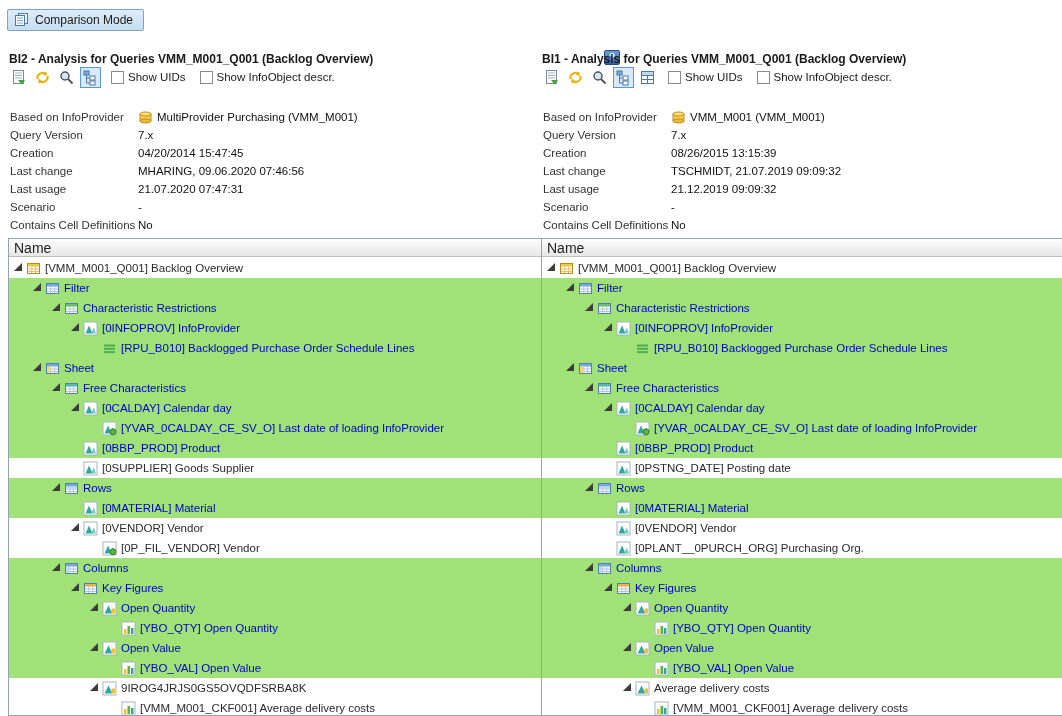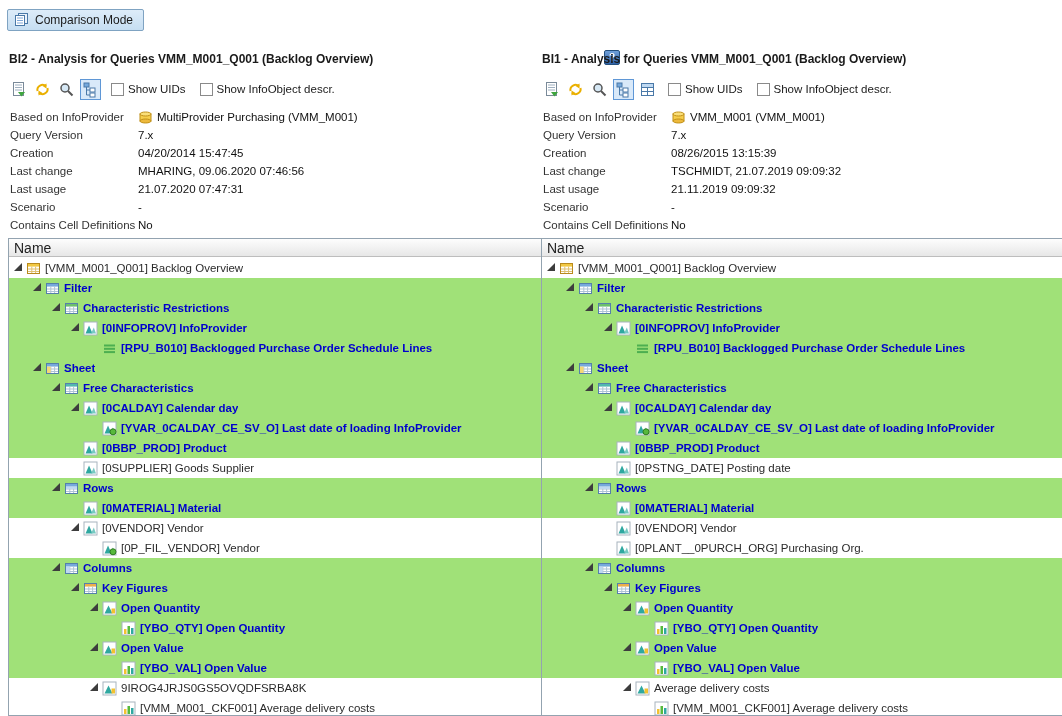--- a/index.html
+++ b/index.html
@@ -25,21 +25,21 @@
 
   .panel-title { position: absolute; top: 6px; left: 1px; margin: 0; font-size: 12px; font-weight: bold; white-space: nowrap; }
 
   .help-icon {
     position: absolute; top: 4px; right: 1px; width: 16px; height: 15px;
     border-radius: 2px; background: linear-gradient(#6f9fd8, #2e62a8);
     border: 1px solid #24507e; color: #fff; font-size: 10px; font-weight: bold;
     display: flex; align-items: center; justify-content: center; cursor: pointer;
   }
 
-  .toolbar { position: absolute; top: 32px; left: 0; height: 22px; display: flex; align-items: center; }
+  .toolbar { position: absolute; top: 20px; left: 0; height: 22px; display: flex; align-items: center; }
   .tool-icons { display: flex; gap: 3px; align-items: center; }
   .tool-btn {
     width: 21px; height: 21px; border: 1px solid transparent; background: transparent;
     padding: 1px; display: flex; align-items: center; justify-content: center; cursor: pointer;
   }
   .tool-btn.pressed { background: #d9e9f9; border-color: #5f97d6; }
   .tool-cbs { display: flex; gap: 14px; margin-left: 10px; align-items: center; }
   .cb-wrap { display: flex; align-items: center; gap: 4px; font-size: 11.5px; cursor: default; }
   .cb-box { width: 13px; height: 13px; background: #fff; border: 1px solid #8a8a8a; flex: 0 0 auto; }
 
@@ -50,21 +50,21 @@
   .info-value .node-icon { margin: 0; }
 
   
   .tree-box { position: absolute; top: 192px; left: 0; right: 0; bottom: 0; border: 1px solid #93a3b0; background: #fff; overflow: hidden; }
   .tree-header {
     height: 18px; line-height: 18px; padding-left: 5px; font-size: 14px; color: #222;
     background: linear-gradient(#fdfdfd, #e7e7e7); border-bottom: 1px solid #bdbdbd;
   }
   .tree-rows { position: absolute; top: 19px; left: 0; right: 17px; bottom: 0; overflow: hidden; }
   .tree-row { height: 20px; display: flex; align-items: center; white-space: nowrap; cursor: default; }
-  .tree-row.hl { background: #a0e178; font-weight: bold; }
+  .tree-row.hl { background: #a0e178; }
   .tree-row .lbl { font-size: 11.5px; margin-left: 4px; color: #2b2b2b; overflow: hidden; }
   .tree-row.hl .lbl { color: #0000cd; }
   .indent { flex: 0 0 auto; }
   .twisty { width: 12px; flex: 0 0 auto; display: inline-flex; justify-content: center; align-items: center; }
   .twisty .tri { width: 0; height: 0; border: 4px solid transparent; border-right-color: #3d3d3d; border-bottom-color: #3d3d3d; margin-left: -3px; margin-top: -3px; }
   .node-icon { width: 15px; height: 15px; flex: 0 0 auto; display: inline-flex; margin-left: 1px; }
   .node-icon svg { display: block; }
 
   
   .vscroll { position: absolute; top: 19px; right: 0; bottom: 0; width: 17px; background: #f1f1f1; border-left: 1px solid #dcdcdc; }
@@ -639,21 +639,21 @@
         </div>
         <div class="info-row">
           <span class="info-label">Last change</span>
           <span class="info-value">
             <span>TSCHMIDT, 21.07.2019 09:09:32</span>
           </span>
         </div>
         <div class="info-row">
           <span class="info-label">Last usage</span>
           <span class="info-value">
-            <span>21.11.2019 09:09:32</span>
+            <span>21.12.2019 09:09:32</span>
           </span>
         </div>
         <div class="info-row">
           <span class="info-label">Scenario</span>
           <span class="info-value">
             <span>-</span>
           </span>
         </div>
         <div class="info-row">
           <span class="info-label">Contains Cell Definitions</span>

